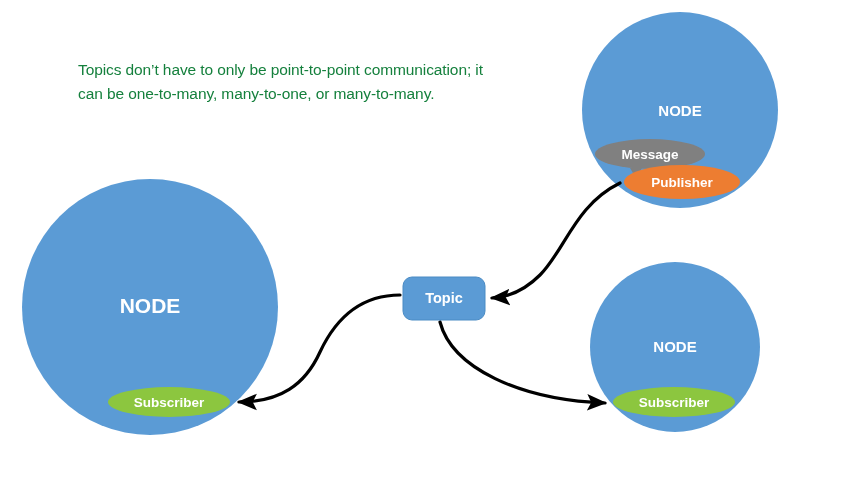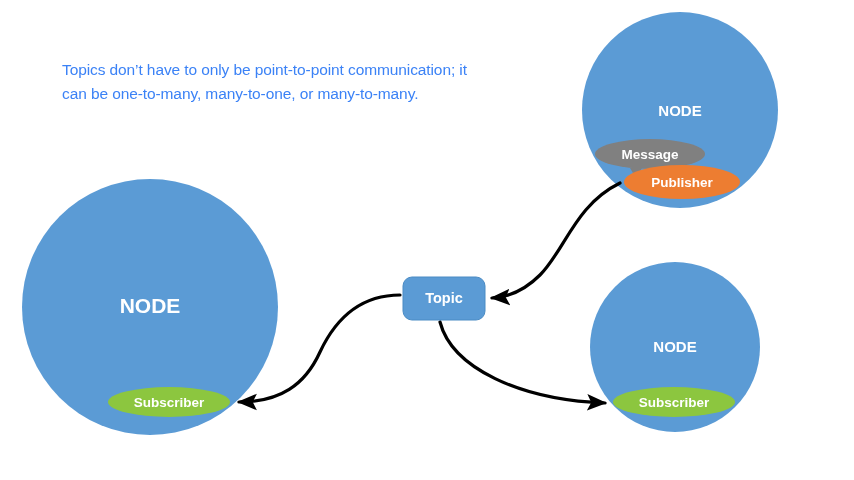--- a/index.html
+++ b/index.html
@@ -19,26 +19,26 @@
   }
   #diagram-svg {
     position: absolute;
     left: 0;
     top: 0;
     width: 854px;
     height: 480px;
   }
   .caption {
     position: absolute;
-    left: 62px;
+    left: 78px;
     top: 58px;
     width: 420px;
     font-size: 15.5px;
     line-height: 1.55;
-    color: #3b82f6;
+    color: #15803d;
     letter-spacing: -0.1px;
   }
   .node-label {
     fill: #ffffff;
     font-family: "Liberation Sans", sans-serif;
     font-weight: bold;
     text-anchor: middle;
     dominant-baseline: middle;
   }
   .node-label-big { font-size: 21px; }

